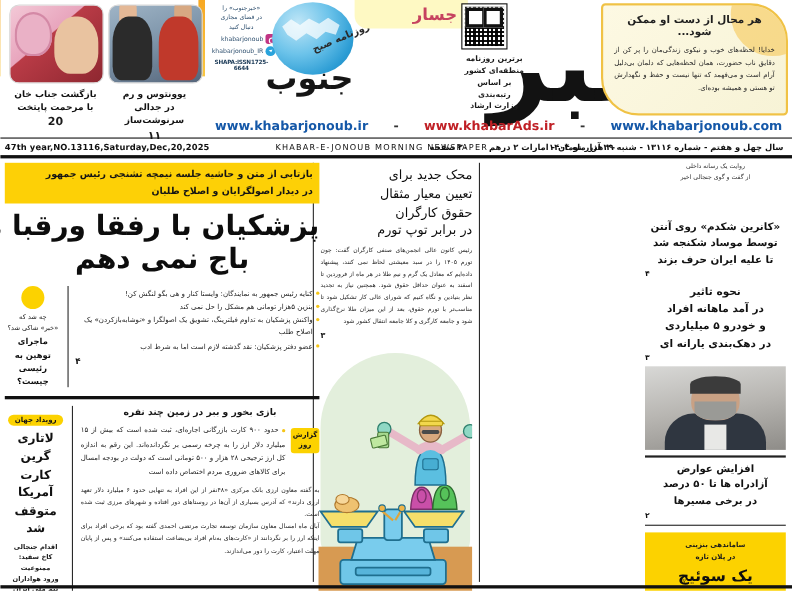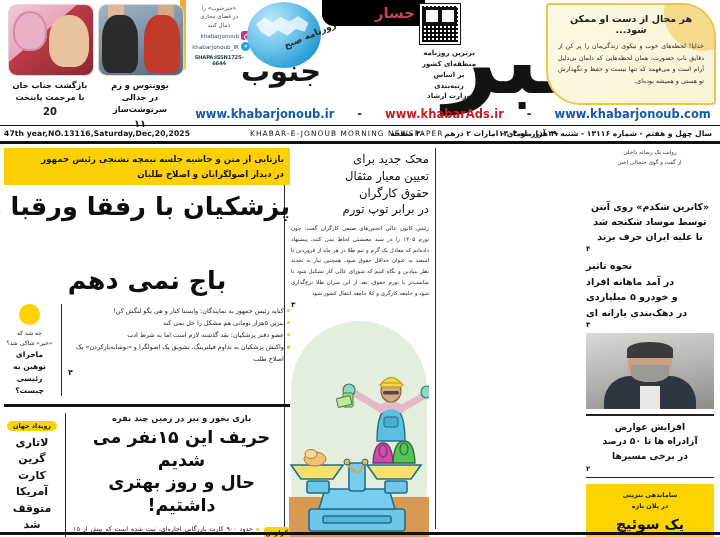--- a/index.html
+++ b/index.html
@@ -64,21 +64,21 @@
     background:#ffffff; opacity:.72;
     clip-path: polygon(2% 30%,16% 10%,30% 26%,44% 8%,60% 22%,74% 6%,92% 26%,86% 52%,70% 44%,56% 64%,40% 48%,24% 68%,10% 52%);
   }
   .globe-tag{
     position:absolute; left:282px; top:30px; font-size:9px; color:#2a2a2a; font-weight:bold;
     transform: rotate(-23deg); white-space:nowrap;
   }
 
   .jasar-tab{
     position:absolute; left:322px; top:0; width:103px; height:26px;
-    background:#000000; border-bottom-left-radius:12px; border-bottom-right-radius:4px;
+    background:#fef9c3; border-bottom-left-radius:12px; border-bottom-right-radius:4px;
     display:flex; align-items:center; justify-content:center;padding-left:43px;
   }
   .jasar-tab span{ font-size:15px; font-weight:bold; color:#c6435f; letter-spacing:1px; }
 
   .logo-khabar{
     position:absolute; left:320px; top:8px; width:290px; height:106px;
     display:flex; align-items:center; justify-content:flex-start;
   }
   .logo-khabar .kh{
     font-size:95px; line-height:.82; font-weight:bold; color:#121212;
@@ -152,21 +152,21 @@
 
   .kicker-yellow{
     background:#fdd006; padding:4px 6px; direction:rtl;
     font-size:8.6px; font-weight:bold; line-height:1.7; color:#141414;
   }
   .main-head{
     direction:rtl; text-align:center; margin-top:7px;
     font-weight:bold; color:#0d0d0d; letter-spacing:-.4px;
   }
   .main-head .l1{ font-size:25.5px; line-height:1.12; white-space:nowrap; }
-  .main-head .l2{ font-size:25.5px; line-height:1.18;margin-top:44px; }
+  .main-head .l2{ font-size:25.5px; line-height:1.18; }
 
   .lead-wrap{ display:flex; direction:rtl; margin-top:9px; gap:6px; }
   .lead-bullets{ flex:1 1 auto; direction:rtl; padding-top:2px; }
   .bullet{
     display:flex; direction:rtl; gap:3px; align-items:flex-start;
     font-size:6.4px; line-height:1.75; color:#1a1a1a; justify-content:flex-start;
     text-align:right; margin-bottom:1px;
   }
   .bullet .dot{ width:3.2px; height:3.2px; border-radius:50%; background:#f5c518; flex:0 0 auto; margin-top:3px; }
   .pg-num-left{ font-size:8px; font-weight:bold; color:#111; margin-top:3px; text-align:left; }
@@ -223,21 +223,21 @@
   .cartoon{ position:relative; margin-top:4px; width:140px; height:242px; overflow:hidden; background:#fff; }
   .cart-bg{ position:absolute; left:0; top:0; width:140px; height:242px; background:#fff; }
   .cart-glow{ position:absolute; left:2px; top:8px; width:136px; height:190px; border-radius:68px 68px 20px 20px; background:#e3efdc; }
   .cart-ground{ position:absolute; left:0; bottom:0; width:140px; height:58px; background:#d79a52; }
 
   
   .col-right{ position:absolute; right:0; top:0; width:140px; padding:0 6px; height:381px; }
   .r-kicker{ font-size:5.6px; line-height:1.7; text-align:center; color:#333; direction:rtl; }
   .r-head{ font-size:9.4px; font-weight:bold; line-height:1.6; text-align:center; color:#111; direction:rtl; margin-top:1px; }
   .r-pg{ font-size:7px; font-weight:bold; color:#111; text-align:left; margin-top:1px; }
-  .r-head2{ font-size:9.6px; font-weight:bold; line-height:1.62; text-align:left; color:#111; direction:rtl; margin-top:5px; }
+  .r-head2{ font-size:9.6px; font-weight:bold; line-height:1.62; text-align:center; color:#111; direction:rtl; margin-top:5px; }
 
   .r-photo{
     width:100%; height:76px; margin-top:4px; position:relative; overflow:hidden;
     background:linear-gradient(170deg,#d8d8d6 0%,#b8b6b2 48%,#8e8c88 100%);
   }
   .r-photo .suit{ position:absolute; left:14%; bottom:0; width:72%; height:44%; background:#2f3640; border-radius:26px 26px 0 0; }
   .r-photo .shirtc{ position:absolute; left:42%; bottom:0; width:16%; height:30%; background:#e8e8e6; }
   .r-photo .face{ position:absolute; left:33%; top:16%; width:34%; height:48%; border-radius:48% 48% 42% 42%; background:#c9a184; }
   .r-photo .hair{ position:absolute; left:32%; top:12%; width:36%; height:20%; border-radius:50% 50% 0 0; background:#3b3b3b; }
   .r-photo .beard{ position:absolute; left:35%; top:42%; width:30%; height:22%; border-radius:0 0 50% 50%; background:#9a9a96; }
@@ -451,45 +451,43 @@
           <div class="bullet">
             <span class="dot"></span>
             <span>کنایه رئیس جمهور به نمایندگان: وایستا کنار و هی بگو لنگش کن!</span>
           </div>
           <div class="bullet">
             <span class="dot"></span>
             <span>بنزین ۵هزار تومانی هم مشکل را حل نمی کند</span>
           </div>
           <div class="bullet">
             <span class="dot"></span>
-            <span>عضو دفتر پزشکیان: نقد گذشته لازم است اما به شرط ادب</span>
+            <span>واکنش پزشکیان به تداوم فیلترینگ، تشویق یک اصولگرا و «نوشابه‌بازکردن» یک اصلاح طلب</span>
           </div>
           <div class="bullet">
             <span class="dot"></span>
-            <span>واکنش پزشکیان به تداوم فیلترینگ، تشویق یک اصولگرا و «نوشابه‌بازکردن» یک اصلاح طلب</span>
+            <span>عضو دفتر پزشکیان: نقد گذشته لازم است اما به شرط ادب</span>
           </div>
           <div class="pg-num-left">۴</div>
         </div>
 
         <div class="sidecol">
           <div class="sun-circle"></div>
           <div class="side-small" style="white-space: pre-line;">چه شد که
 «خبر» شاکی شد؟</div>
           <div class="side-bold" style="white-space: pre-line;">ماجرای توهین به
 رئیسی چیست؟</div>
         </div>
       </div>
 
       <div class="hr-black"></div>
 
       <div class="sec2">
         <div class="sec2-main">
           <div class="sec2-kicker">بازی بخور و ببر در زمین چند نفره</div>
-          <div class="sec2-head" style="white-space: pre-line;">حریف این ۱۵نفر می شدیم
-حال و روز بهتری داشتیم!</div>
           <div class="sec2-body">
             <div class="gozaresh-badge" style="white-space: pre-line;">گزارش
 روز</div>
             <div class="sec2-para1">
               <span class="leadDot"></span><span>حدود ۹۰۰ کارت بازرگانی اجاره‌ای، ثبت شده است که بیش از ۱۵ میلیارد دلار ارز را به چرخه رسمی بر نگردانده‌اند. این رقم به اندازه کل ارز ترجیحی ۲۸ هزار و ۵۰۰ تومانی است که دولت در بودجه امسال برای کالاهای ضروری مردم اختصاص داده است</span>
             </div>
           </div>
           <div class="sec2-para2" style="white-space: pre-line;">به گفته معاون ارزی بانک مرکزی «۴۸نفر از این افراد به تنهایی حدود ۶ میلیارد دلار تعهد ارزی دارند» که آدرس بسیاری از آن‌ها در روستاهای دور افتاده و شهرهای مرزی ثبت شده است.
 آبان ماه امسال معاون سازمان توسعه تجارت مرتضی احمدی گفته بود که برخی افراد برای اینکه ارز را بر نگردانند از «کارت‌های به‌نام افراد بی‌بضاعت استفاده می‌کنند» و پس از پایان مهلت اعتبار، کارت را دور می‌اندازند.</div>
 

